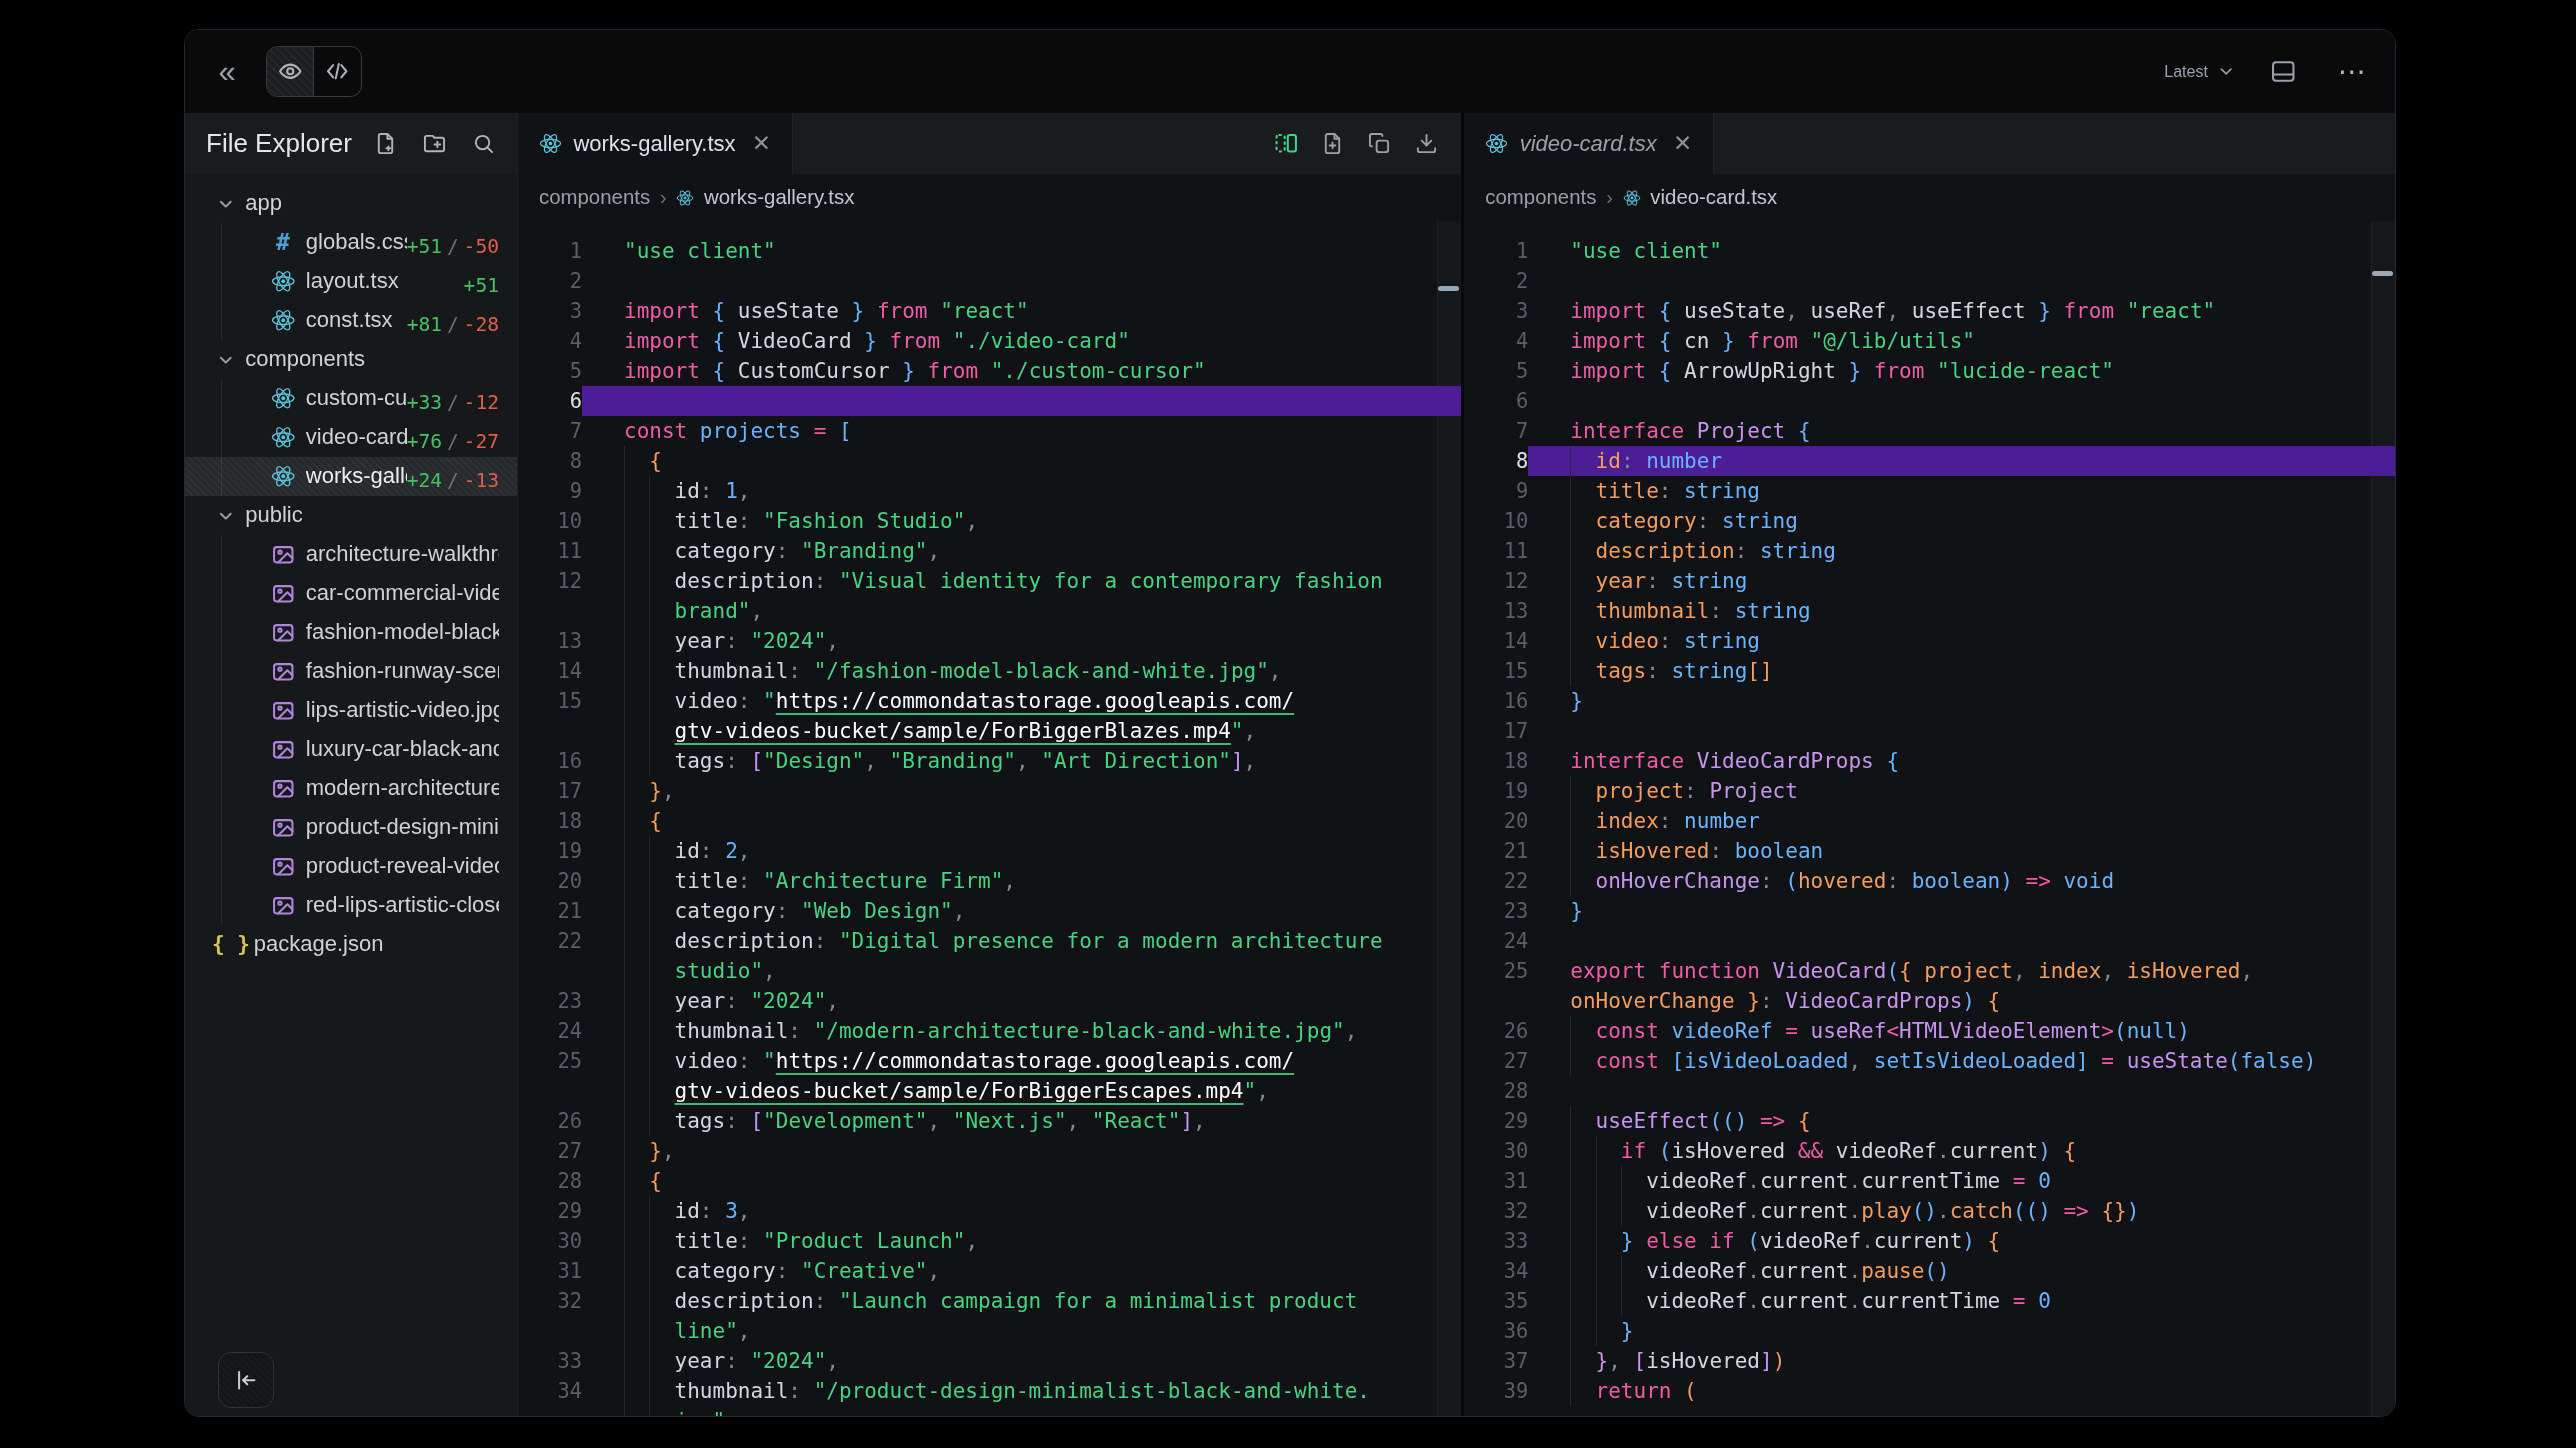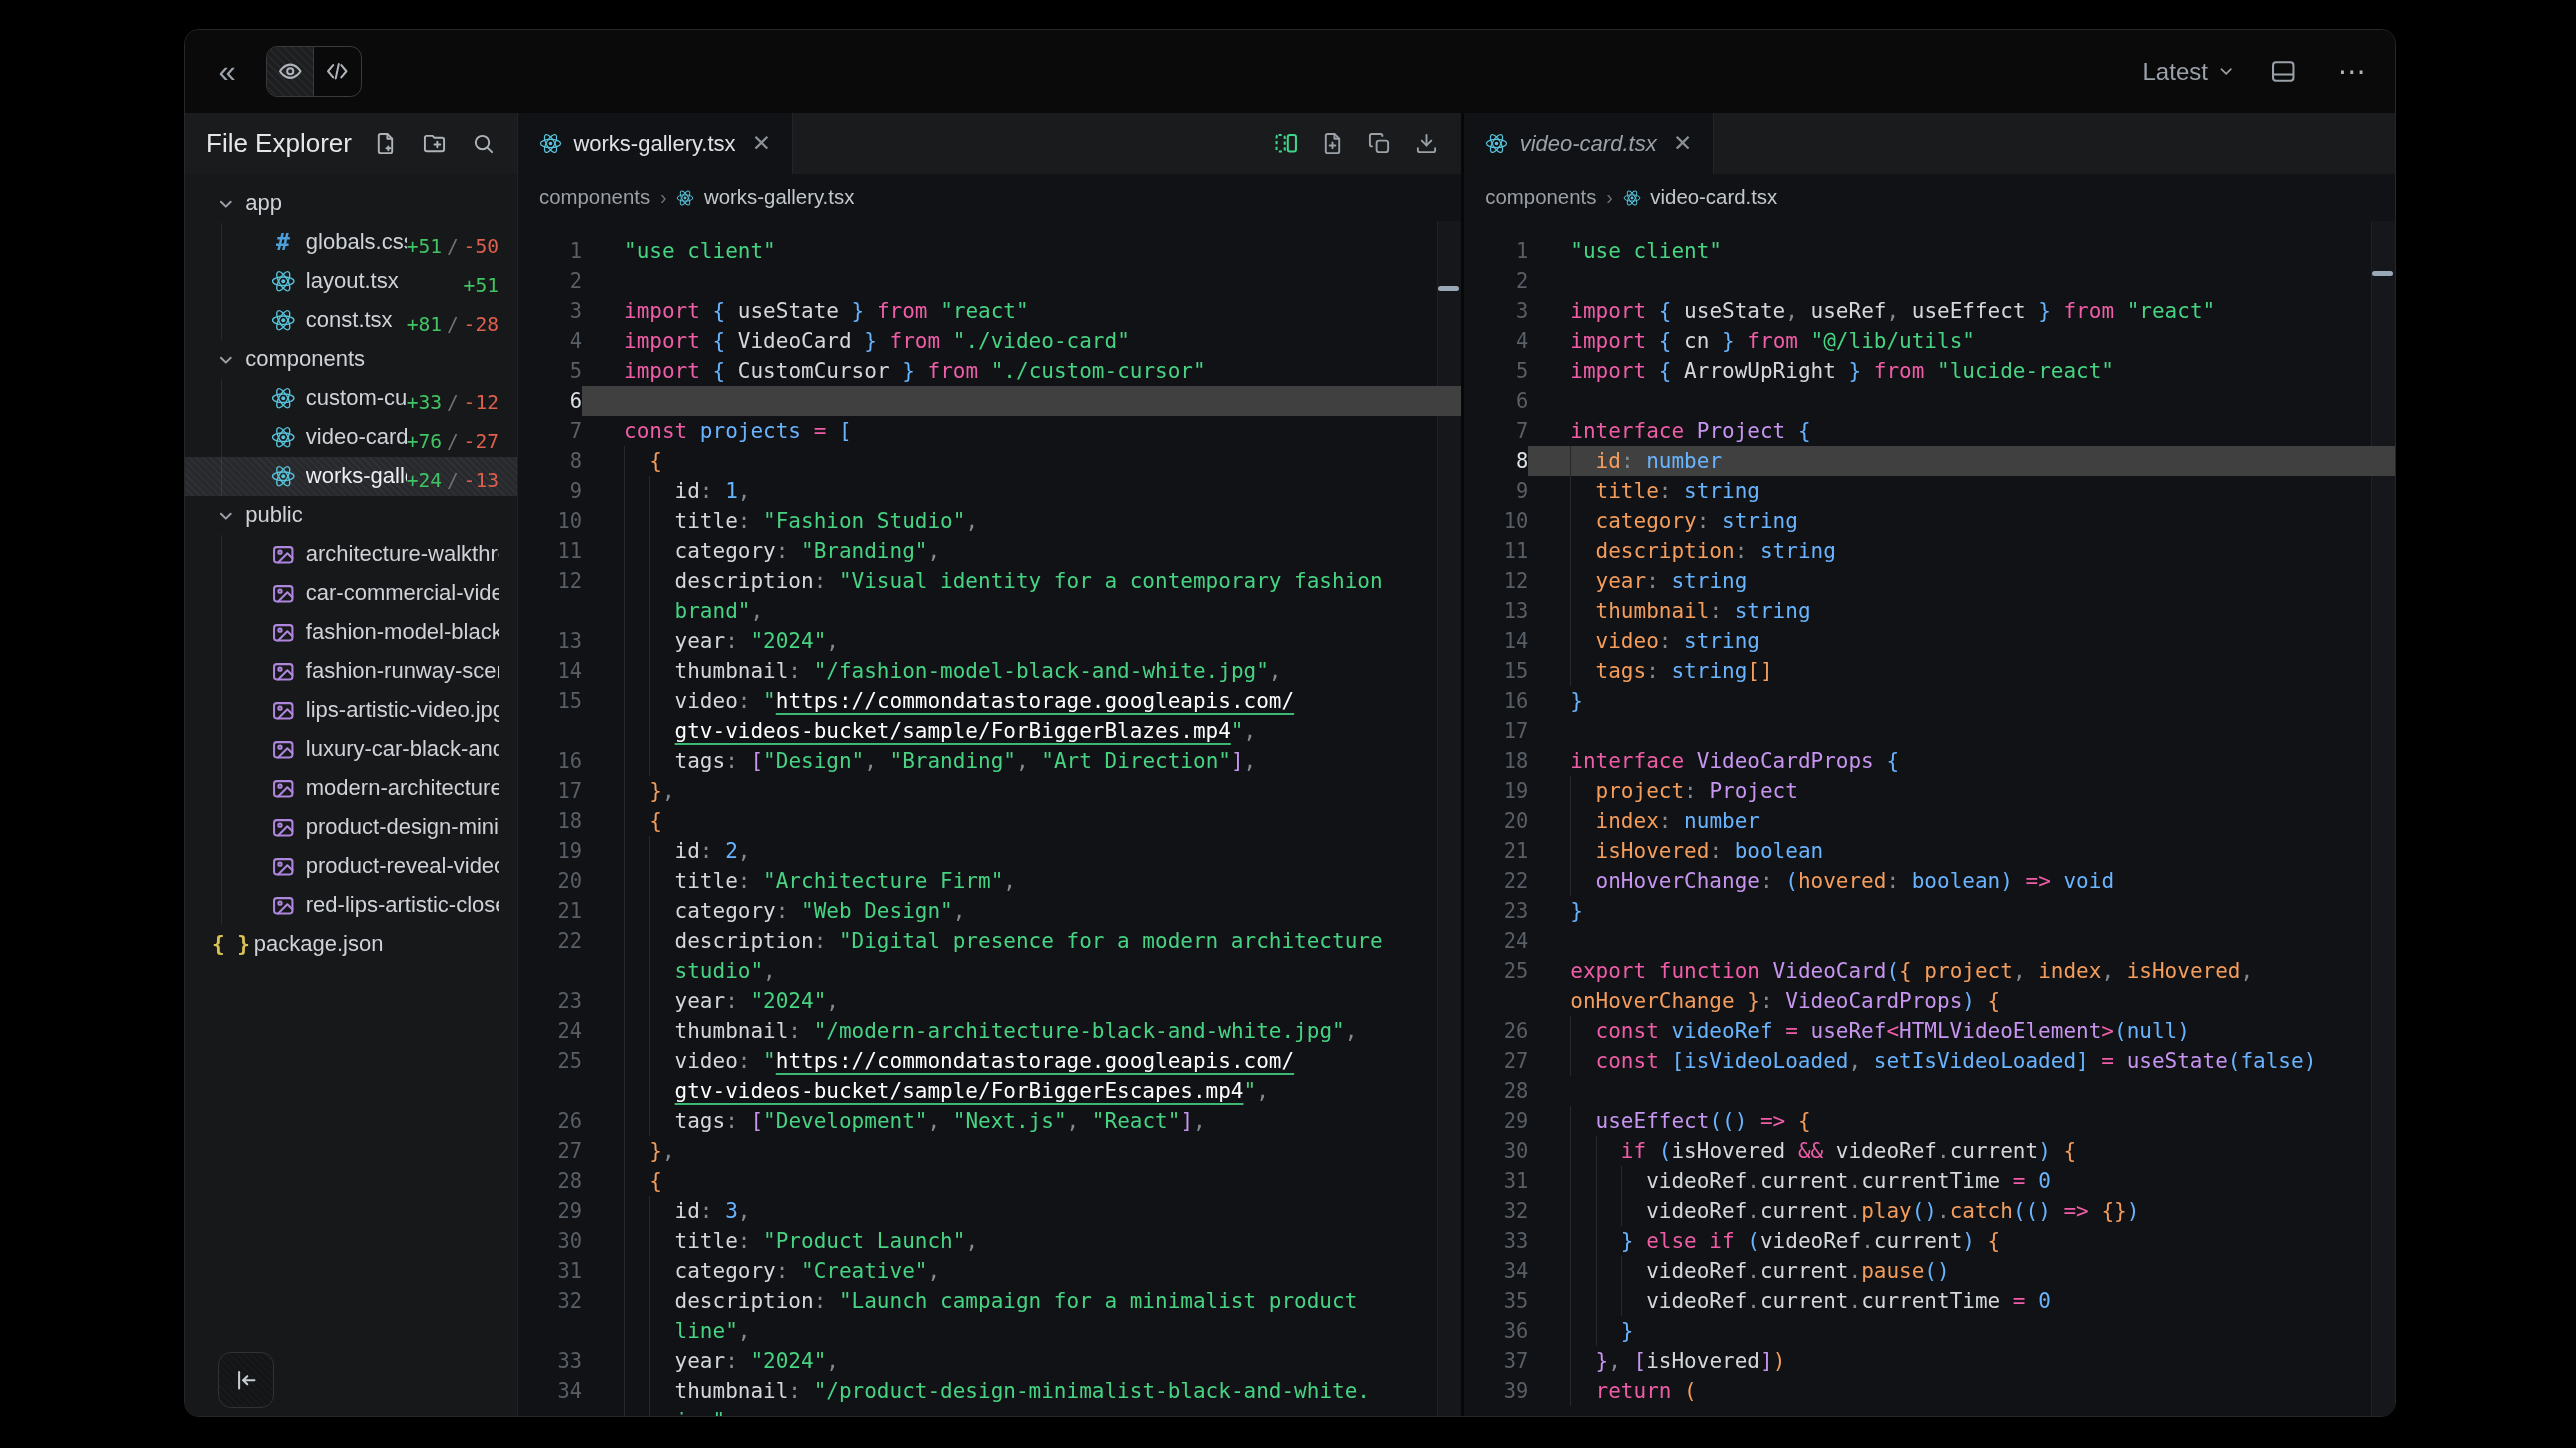--- a/index.html
+++ b/index.html
@@ -13,21 +13,21 @@
             background:#0a0a0b; }
   .tb-left { display:flex; align-items:center; gap:18px; }
   .collapse-btn { width:42px; height:42px; display:flex; align-items:center; justify-content:center;
                   color:#9aa1a8; font-size:31px; cursor:pointer; border-radius:8.2px; }
   .seg-toggle { display:flex; border:0.8px solid #393b3e; border-radius:11.4px; overflow:hidden; height:51px; }
   .seg { width:47px; display:flex; align-items:center; justify-content:center; color:#aeb4ba; }
   .seg.eye { background:#1d1e20;
              background-image:repeating-linear-gradient(45deg, rgba(255,255,255,.05) 0 1.6px, transparent 1.6px 5.7px);
              border-right:0.8px solid #393b3e; }
   .tb-right { margin-left:auto; display:flex; align-items:center; gap:28px; color:#9aa1a8; }
-  .version { display:flex; align-items:center; gap:9.8px; font-size:24px; cursor:pointer; }
+  .version { display:flex; align-items:center; gap:9.8px; font-size:16px; cursor:pointer; }
   .dots { font-size:28px; letter-spacing:2.5px; color:#aeb4ba; }
   
   .main { flex:1; display:flex; min-height:0; }
   .sidebar { width:333px; flex:none; background:#17181a; border-right:0.8px solid #202225;
              display:flex; flex-direction:column; position:relative; }
   .sb-head { height:61px; flex:none; background:#1a1b1d; display:flex; align-items:center;
              padding:0 19.6px 0 21px; }
   .sb-title { font-size:26px; color:#e4e6e9; }
   .sb-tools { margin-left:auto; display:flex; gap:21px; color:#aeb4ba; }
   .sb-tools .tool { width:28px; height:28px; display:flex; align-items:center; justify-content:center; cursor:pointer; }
@@ -71,21 +71,21 @@
   
   .codewrap { position:relative; flex:1; overflow:hidden; }
   .sb-strip { position:absolute; right:0; top:0; bottom:0; width:24.5px; background:#15171a;
               border-left:0.8px solid #1f2124; }
   .sbdash { position:absolute; right:1.6px; width:21px; height:4.9px; border-radius:2.5px; background:#a9b7c6; opacity:.9; }
   .code { position:relative; padding-top:14.7px; font-family:"DejaVu Sans Mono", monospace; font-size:21px; }
   .crow { display:flex; height:30px; line-height:30px; white-space:pre; }
   .gut { width:64px; flex:none; text-align:right; color:#595f66; font-size:20.4px; }
   .crow.hl .gut { color:#dfe2e5; }
   .ctext { position:relative; flex:1; min-width:0; }
-  .crow.hl .ctext { background:#404040; }
+  .crow.hl .ctext { background:#4c1d95; }
   .cguide { position:absolute; top:0; bottom:0; width:0.8px; background:#26282c; }
   .tk-k{color:#ef5da8;} .tk-s{color:#46d483;}
   .tk-u{color:#ffffff; text-decoration:underline; text-decoration-thickness:1.6px; text-underline-offset:4.9px; text-decoration-color:#3cb874;}
   .tk-f{color:#d4d8dd;} .tk-b{color:#69b4ff;} .tk-o{color:#f49d5c;} .tk-p{color:#c795f0;} .tk-g{color:#848b93;}
   svg { display:block; }
 </style>
 </head>
 <body>
 
 <div class="window">

